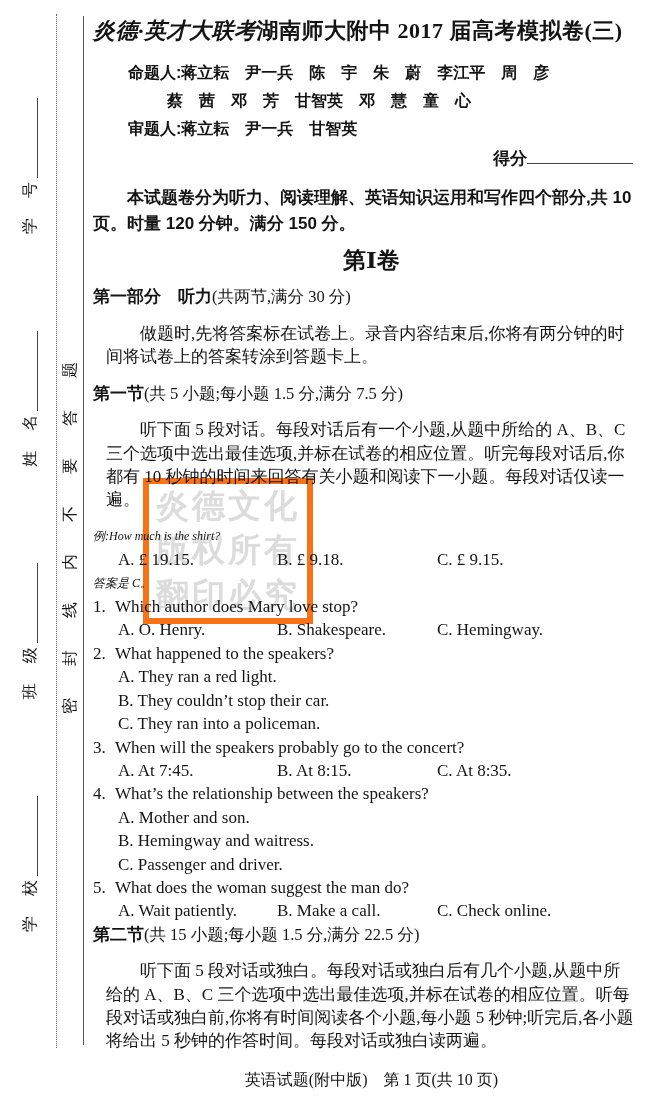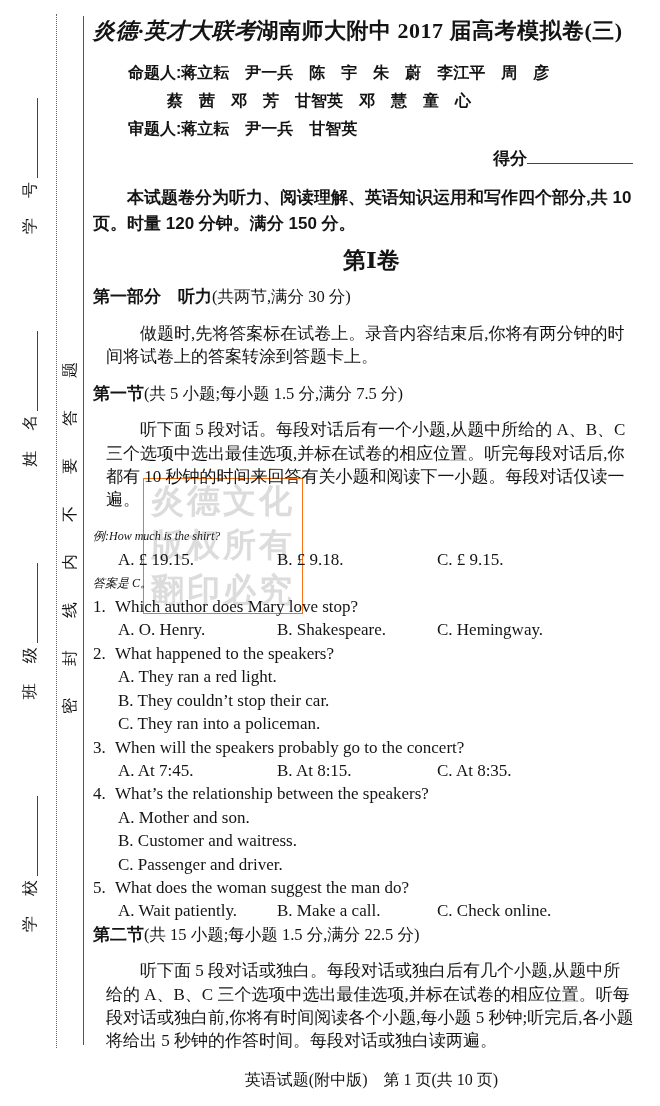--- a/index.html
+++ b/index.html
@@ -11,21 +11,21 @@
   .line-dotted{position:absolute;left:56px;top:14px;height:1034px;border-left:1px dotted #666;}
   .line-solid{position:absolute;left:83px;top:16px;height:1029px;border-left:1px solid #555;}
   .rot{position:absolute;transform:rotate(-90deg);transform-origin:0 0;white-space:nowrap;}
   .rot-fields{left:7px;top:932px;width:834px;height:34px;display:flex;justify-content:space-between;align-items:flex-end;font-size:16px;}
   .fld{display:flex;align-items:flex-end;}
   .fld-label{letter-spacing:2px;}
   .fld-blank{display:inline-block;width:80px;border-bottom:1px solid #444;margin:0 0 3px 2px;}
   .rot-seal{left:60px;top:714px;width:398px;height:26px;font-size:16px;letter-spacing:32px;}
   
   .watermark{
-    position:absolute;left:143px;top:478px;width:158px;height:134px;border:1px solid #f97316;
+    position:absolute;left:143px;top:478px;width:158px;height:134px;border:6px solid #f97316;
     display:flex;flex-direction:column;justify-content:space-around;align-items:center;
     color:#dcdcdc;font-weight:700;font-size:33px;letter-spacing:3px;z-index:0;line-height:1;
   }
   
   .main{position:absolute;left:93px;top:10px;width:557px;z-index:1;}
   .sans{font-family:"Liberation Sans","DejaVu Sans",sans-serif;}
   .series-title{margin:6px 0 0;text-align:left;font-size:22px;font-weight:700;line-height:29px;letter-spacing:0.5px;}
   .series-title .brand{font-style:italic;}
   .subject-title{margin:10px 0 0;text-align:center;font-size:34px;font-weight:700;line-height:40px;letter-spacing:6px;}
   .setters{margin-top:14px;padding-left:35px;font-size:16px;line-height:28px;font-weight:700;}
@@ -158,21 +158,21 @@
       <span class="o2">B. At 8:15.</span>
       <span class="o3">C. At 8:35.</span>
     </div>
 
     <div class="q-line">
       <span class="q-num">4.</span>
       <span class="q-text">What’s the relationship between the speakers?</span>
     </div>
     <div class="opt-stack">
       <div>A. Mother and son.</div>
-      <div>B. Customer and waitress.</div>
+      <div>B. Hemingway and waitress.</div>
       <div>C. Passenger and driver.</div>
     </div>
 
     <div class="q-line">
       <span class="q-num">5.</span>
       <span class="q-text">What does the woman suggest the man do?</span>
     </div>
     <div class="opt-row">
       <span class="o1">A. Wait patiently.</span>
       <span class="o2">B. Make a call.</span>

